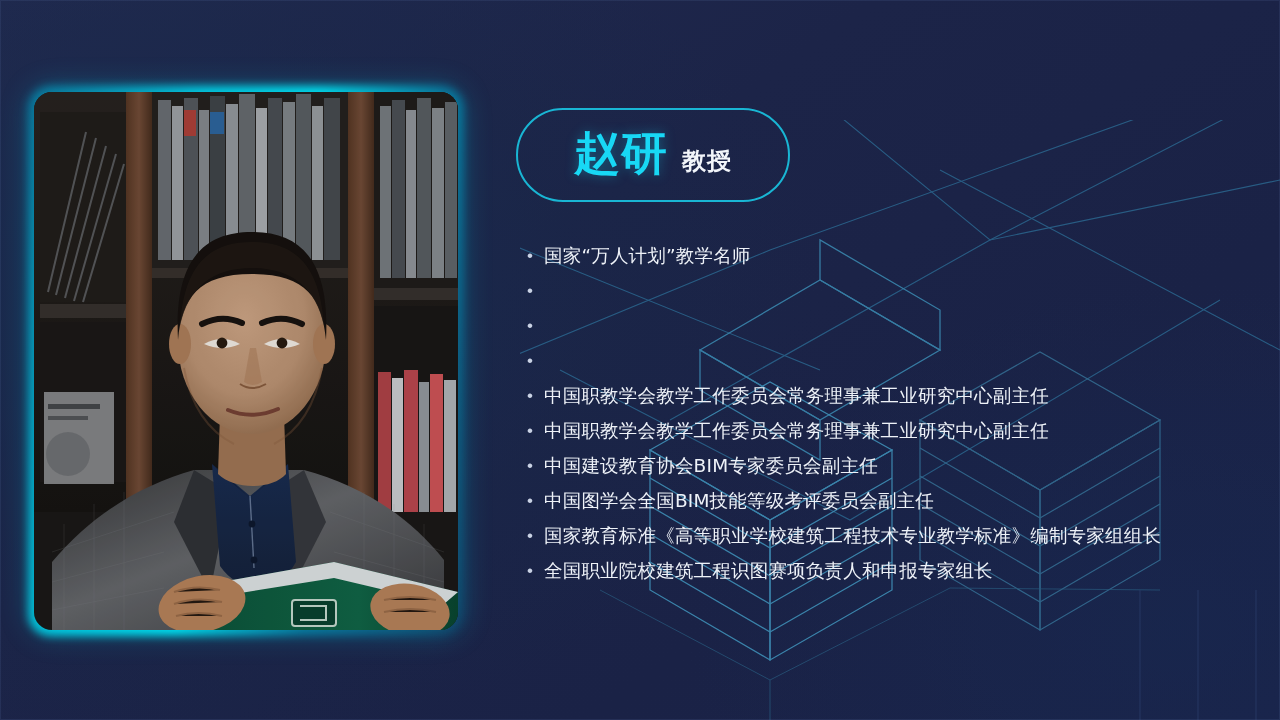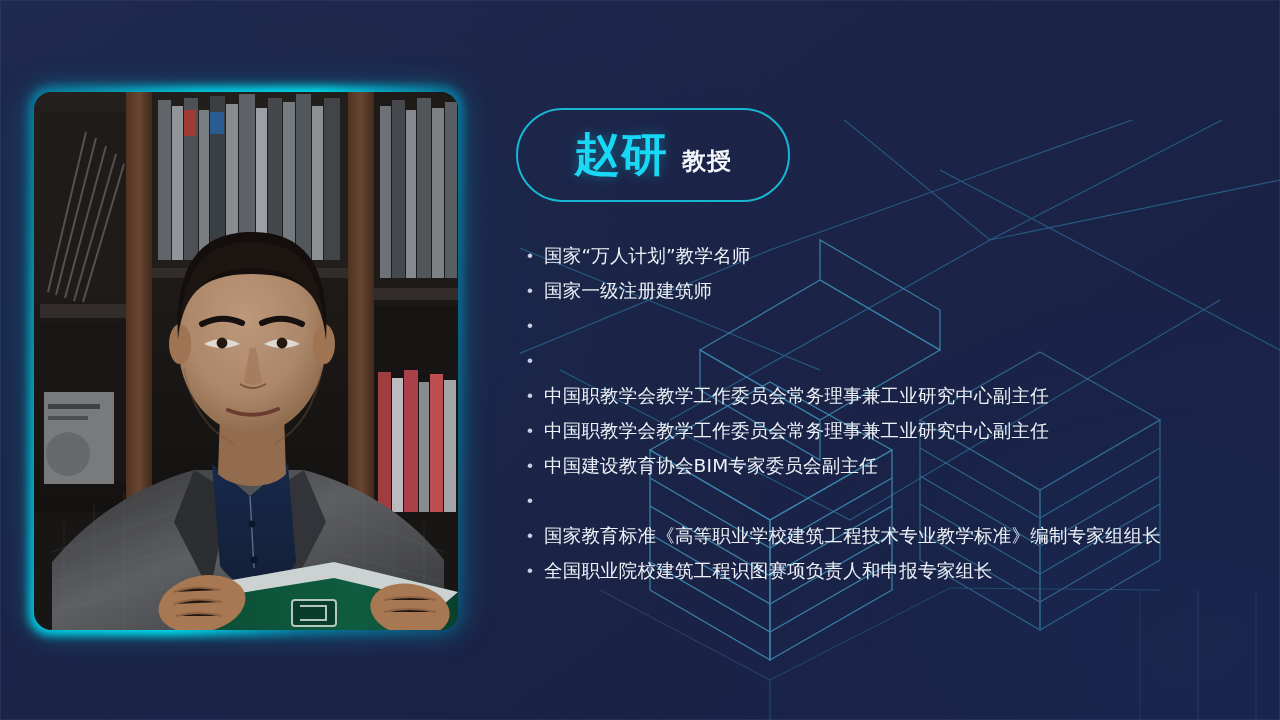--- a/index.html
+++ b/index.html
@@ -67,21 +67,21 @@
     left:516px; top:108px;
     width:274px; height:94px;
     border:2px solid #19b6d4;
     border-radius:47px;
     display:flex;
     align-items:center;
     justify-content:center;
     gap:14px;
   }
   .badge-name {
-    font-family:Liberation Sans, sans-serif;
+    font-family:Liberation Serif, serif;
     font-size:46px;
     font-weight:700;
     color:#18d8f5;
     letter-spacing:1px;
     line-height:1;
     text-shadow:0 0 12px rgba(24,216,245,0.35);
     transform:translateY(-1px);
   }
   .badge-title {
     font-family:"DejaVu Sans","Liberation Sans",sans-serif;
@@ -378,21 +378,20 @@
     <span class="badge-title">教授</span>
   </div>
 
   <ul class="bullets">
     <li class="bullet-row">
       <span class="bullet-dot">•</span>
       <span class="bullet-text">国家“万人计划”教学名师</span>
     </li>
     <li class="bullet-row">
       <span class="bullet-dot">•</span>
-      <span class="bullet-text">国家一级注册建筑师</span>
     </li>
     <li class="bullet-row">
       <span class="bullet-dot">•</span>
     </li>
     <li class="bullet-row">
       <span class="bullet-dot">•</span>
     </li>
     <li class="bullet-row">
       <span class="bullet-dot">•</span>
       <span class="bullet-text">中国职教学会教学工作委员会常务理事兼工业研究中心副主任</span>
@@ -400,20 +399,21 @@
     <li class="bullet-row">
       <span class="bullet-dot">•</span>
       <span class="bullet-text">中国职教学会教学工作委员会常务理事兼工业研究中心副主任</span>
     </li>
     <li class="bullet-row">
       <span class="bullet-dot">•</span>
       <span class="bullet-text">中国建设教育协会BIM专家委员会副主任</span>
     </li>
     <li class="bullet-row">
       <span class="bullet-dot">•</span>
+      <span class="bullet-text">中国图学会全国BIM技能等级考评委员会副主任</span>
     </li>
     <li class="bullet-row">
       <span class="bullet-dot">•</span>
       <span class="bullet-text">国家教育标准《高等职业学校建筑工程技术专业教学标准》编制专家组组长</span>
     </li>
     <li class="bullet-row">
       <span class="bullet-dot">•</span>
       <span class="bullet-text">全国职业院校建筑工程识图赛项负责人和申报专家组长</span>
     </li>
   </ul>

